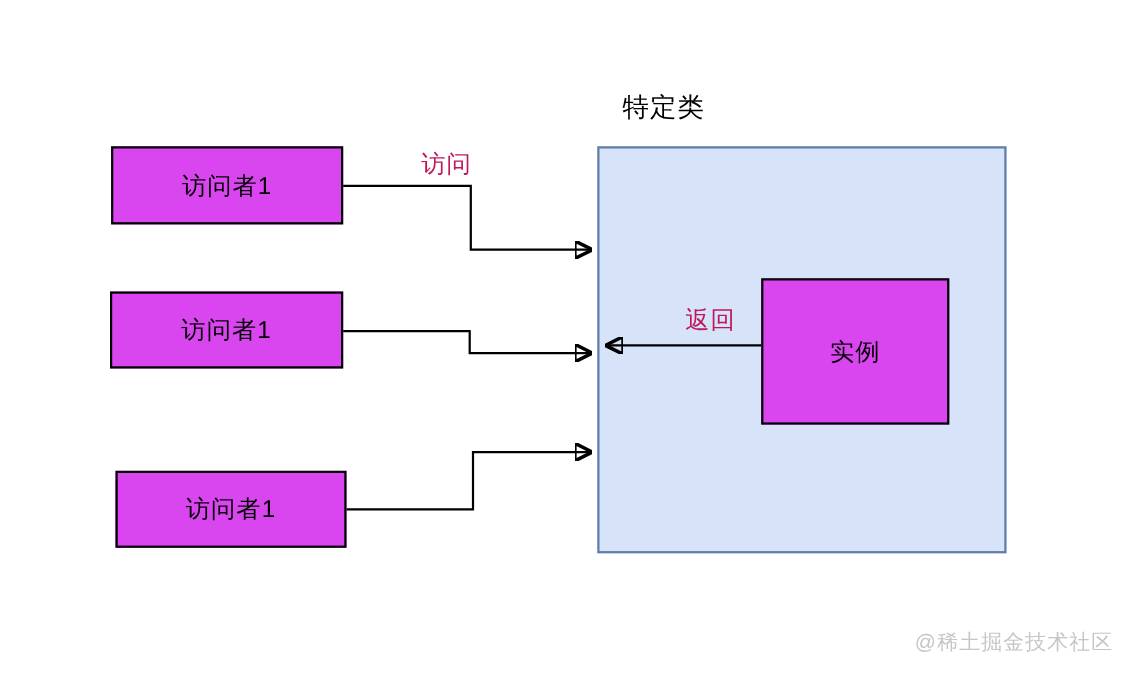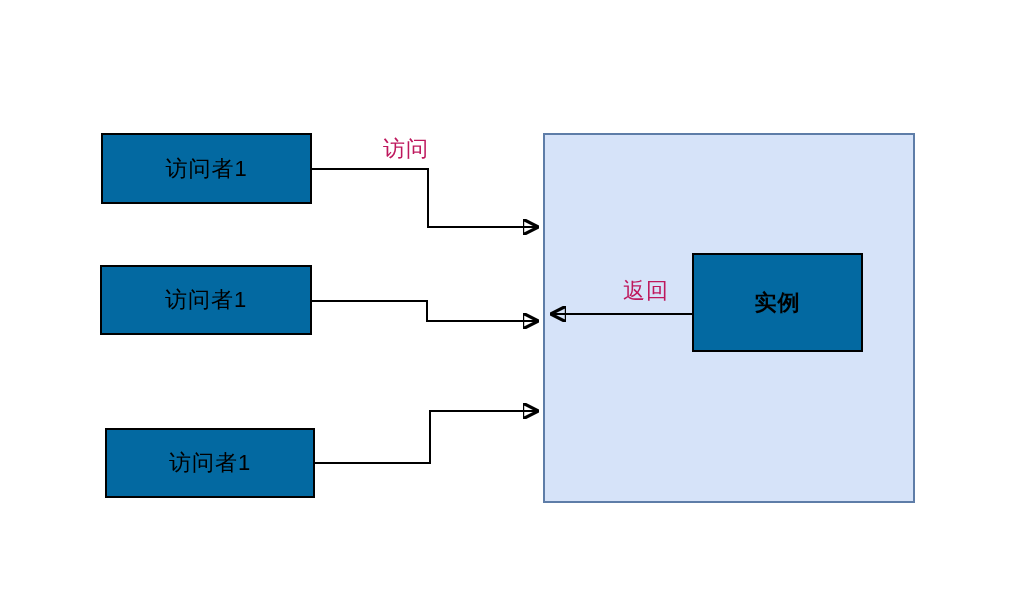--- a/index.html
+++ b/index.html
@@ -34,35 +34,35 @@
     height: 30px;
     font-size: 24px;
     font-weight: 500;
     color: #000000;
     letter-spacing: 1px;
     line-height: 30px;
   }
 
   
   .node {
-    background: #0369a1;
+    background: #d946ef;
     border: 2px solid #000000;
     box-sizing: border-box;
     display: flex;
     align-items: center;
     justify-content: center;
     font-size: 22px;
     font-weight: 500;
     color: #000000;
     letter-spacing: 1px;
   }
   .visitor-1 { left: 101px; top: 133px; width: 211px; height: 71px; }
   .visitor-2 { left: 100px; top: 265px; width: 212px; height: 70px; }
   .visitor-3 { left: 105px; top: 428px; width: 210px; height: 70px; }
-  .instance  { left: 692px; top: 253px; width: 171px; height: 99px; font-weight: bold; }
+  .instance  { left: 692px; top: 253px; width: 171px; height: 133px; }
 
   
   .wires {
     left: 0; top: 0;
     width: 1028px;
     height: 612px;
     pointer-events: none;
   }
   .wires path {
     fill: none;
@@ -92,20 +92,21 @@
     color: #C6C6C6;
     letter-spacing: 1px;
   }
 </style>
 </head>
 <body>
 
 <div class="canvas">
 
   <div class="abs container-box"></div>
+  <div class="abs container-title">特定类</div>
 
   <div class="abs node visitor-1">
     <span>访问者1</span>
   </div>
   <div class="abs node visitor-2">
     <span>访问者1</span>
   </div>
   <div class="abs node visitor-3">
     <span>访问者1</span>
   </div>
@@ -122,14 +123,15 @@
     </defs>
     <path d="M 312 169 L 428 169 L 428 227 L 537 227" marker-end="url(#arrow)"></path>
     <path d="M 312 301 L 427 301 L 427 321 L 537 321" marker-end="url(#arrow)"></path>
     <path d="M 315 463 L 430 463 L 430 411 L 537 411" marker-end="url(#arrow)"></path>
     <path d="M 692 314 L 552 314" marker-end="url(#arrow)"></path>
   </svg>
 
   <div class="abs edge-label label-access">访问</div>
   <div class="abs edge-label label-return">返回</div>
 
+  <div class="abs watermark">@稀土掘金技术社区</div>
 
 </div>
 
 </body></html>

